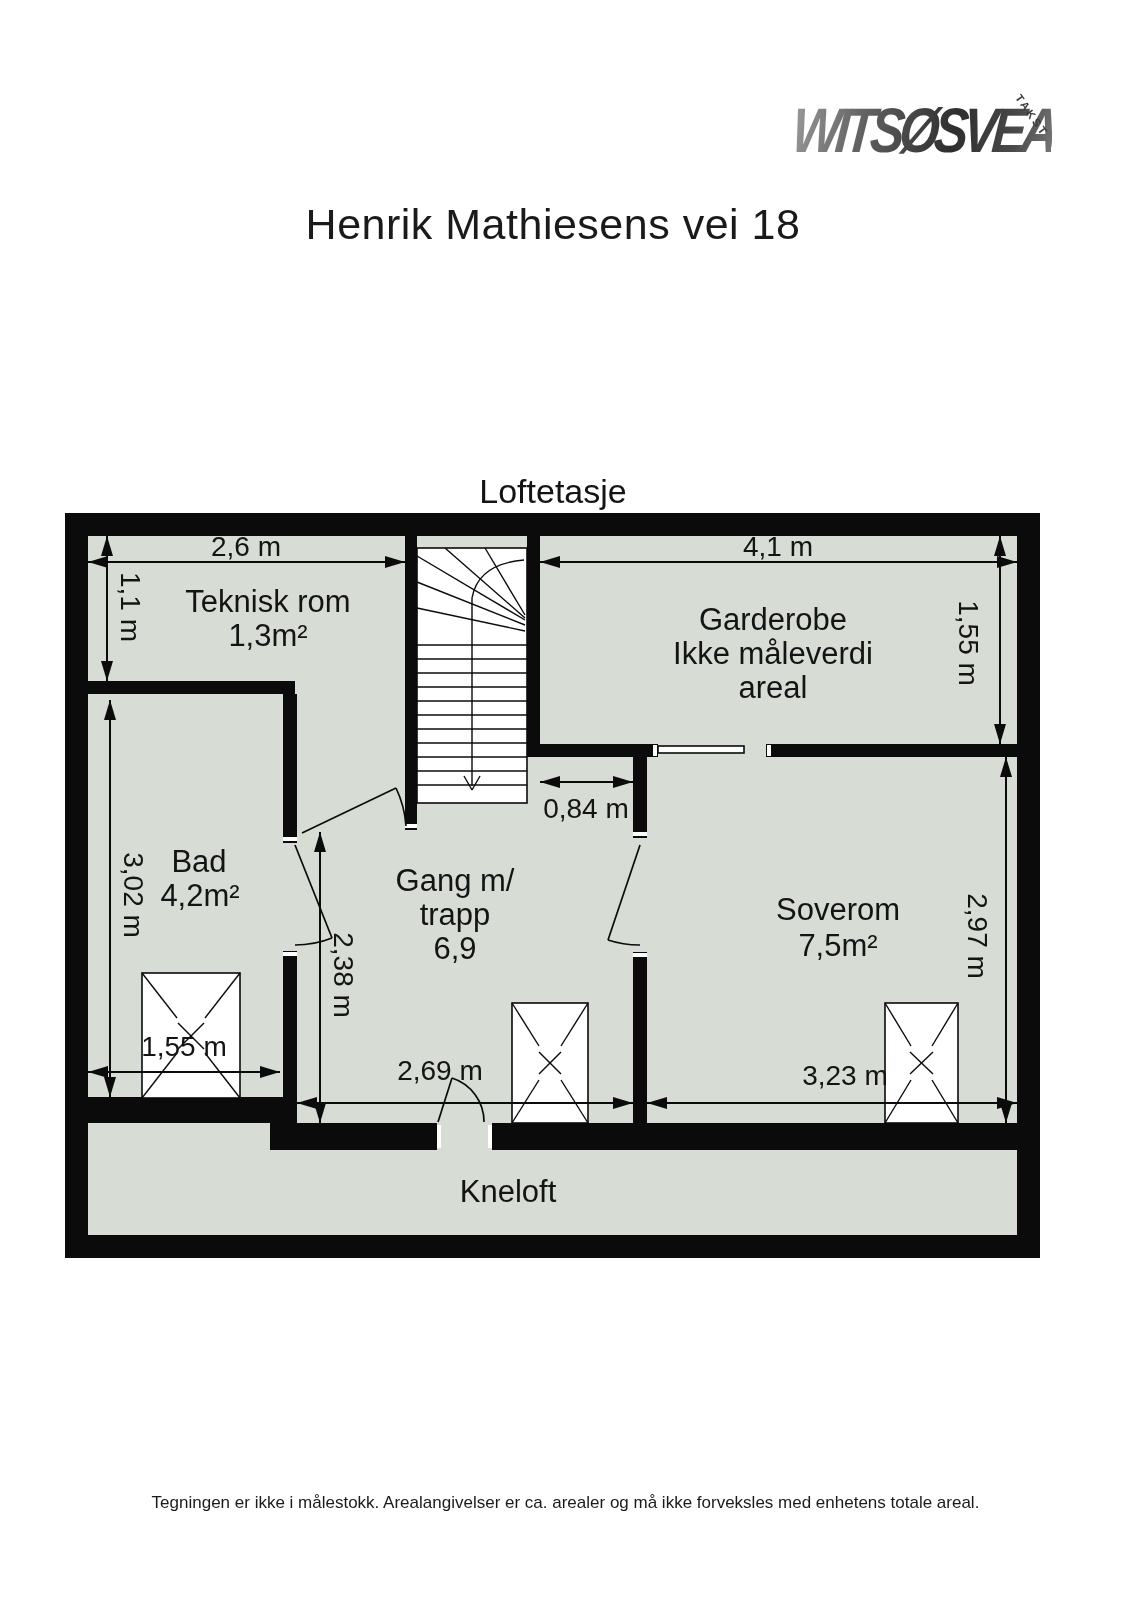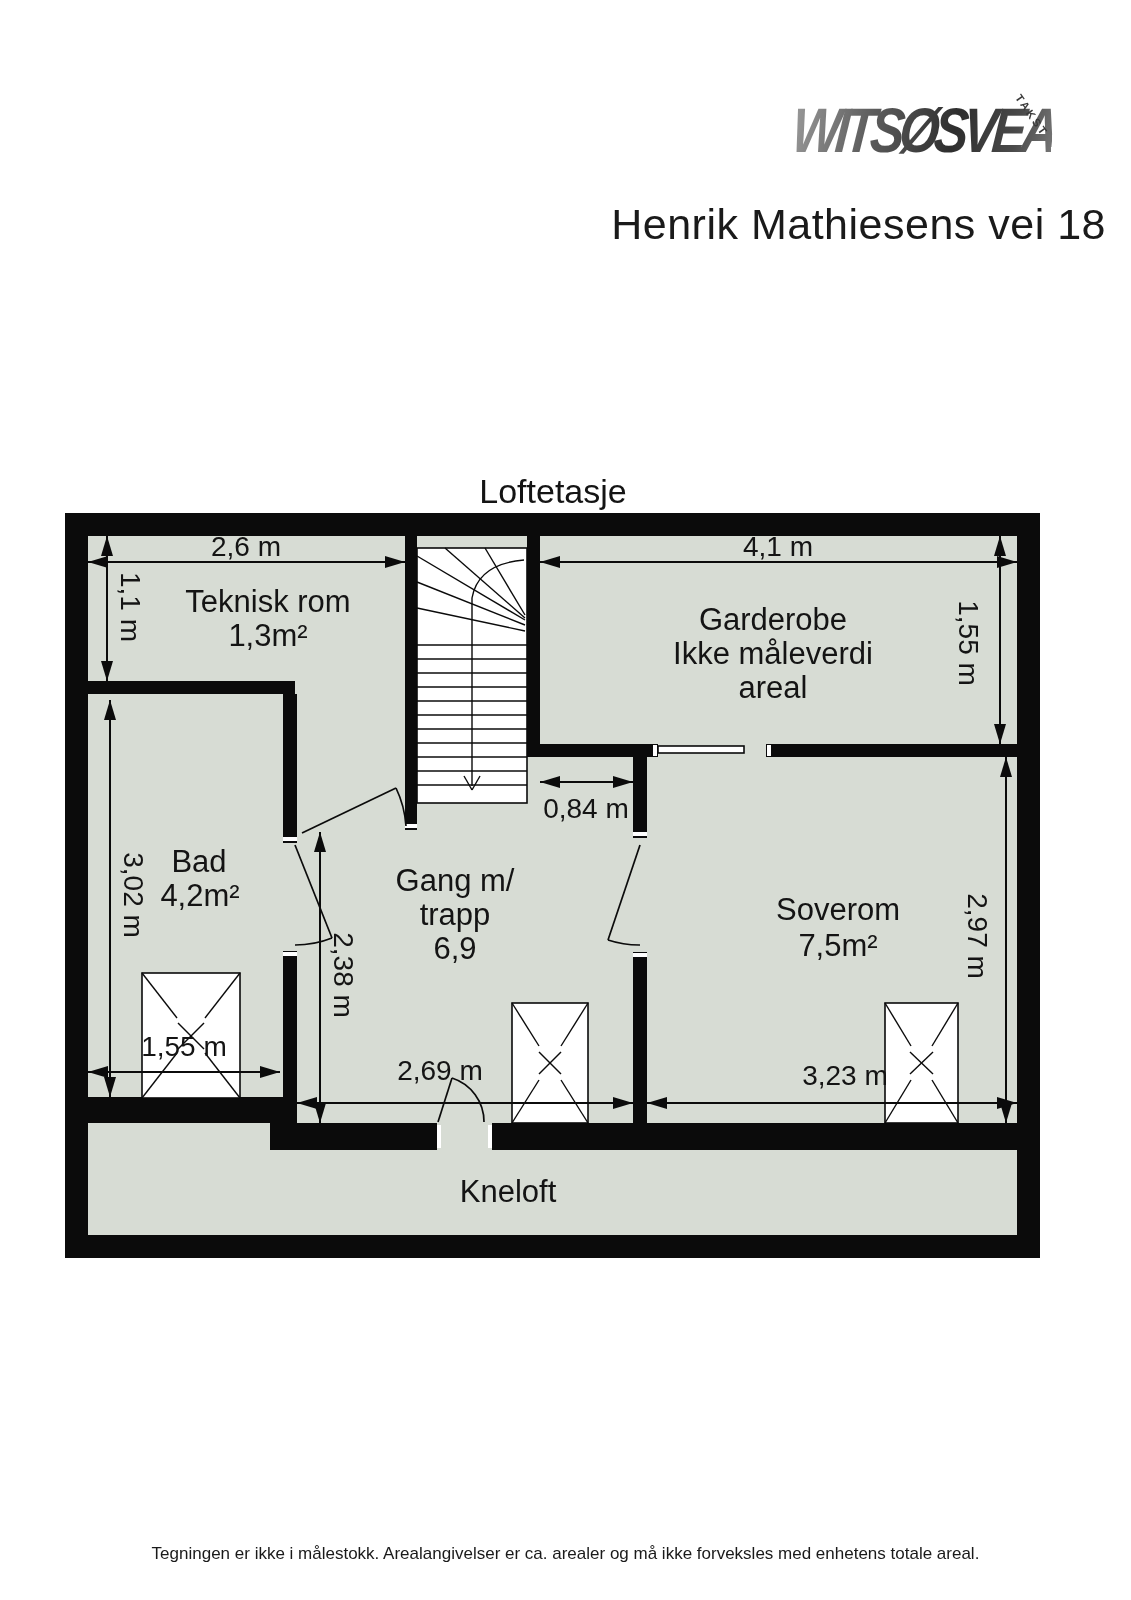--- a/index.html
+++ b/index.html
@@ -1,28 +1,28 @@
 <!DOCTYPE html>
 <html><head>
 <meta charset="utf-8">
 <style>
   html,body{margin:0;padding:0;background:#ffffff;}
   .page{position:relative;width:1131px;height:1600px;background:#fff;overflow:hidden;
         font-family:"Liberation Sans","DejaVu Sans",sans-serif;color:#111;}
   .plan-svg{position:absolute;left:0;top:0;width:1131px;height:1600px;}
-  .address{position:absolute;left:0;top:200px;width:1106px;text-align:right;
+  .address{position:absolute;left:0;top:200px;width:1106px;text-align:center;
            font-size:43px;letter-spacing:0.5px;color:#1a1a1a;}
   .logo{position:absolute;top:94px;right:68px;width:310px;height:80px;}
   .logo .brand{display:inline-block;font-weight:700;font-style:italic;font-size:60px;
       letter-spacing:-0.105em;transform:scale(0.86,1.05) skewX(-6deg);transform-origin:right top;
       background:linear-gradient(100deg,#9a9a9a 0%,#5d5d5d 30%,#2e2e2e 62%,#4a4a4a 85%,#777 100%);
       -webkit-background-clip:text;background-clip:text;color:transparent;white-space:nowrap;}
   .logo .tagline{position:absolute;right:-8px;top:-2px;font-size:11px;font-weight:700;
       letter-spacing:2.5px;color:#3a3a3a;transform:rotate(55deg);transform-origin:left top;}
-  .footer{position:absolute;left:0;top:1544px;width:1131px;text-align:center;
+  .footer{position:absolute;left:0;top:1493px;width:1131px;text-align:center;
           font-size:17px;color:#1a1a1a;}
   
   .wall{fill:#0b0b0b;}
   .floor{fill:#d7dcd4;}
   .jamb{fill:#ffffff;}
   .thin{stroke:#0b0b0b;stroke-width:1.4;fill:none;}
   .door{stroke:#0b0b0b;stroke-width:1.7;fill:none;}
   .dim{stroke:#0b0b0b;stroke-width:2;}
   .white-box{fill:#ffffff;stroke:#0b0b0b;stroke-width:1.6;}
   text{fill:#141414;}

